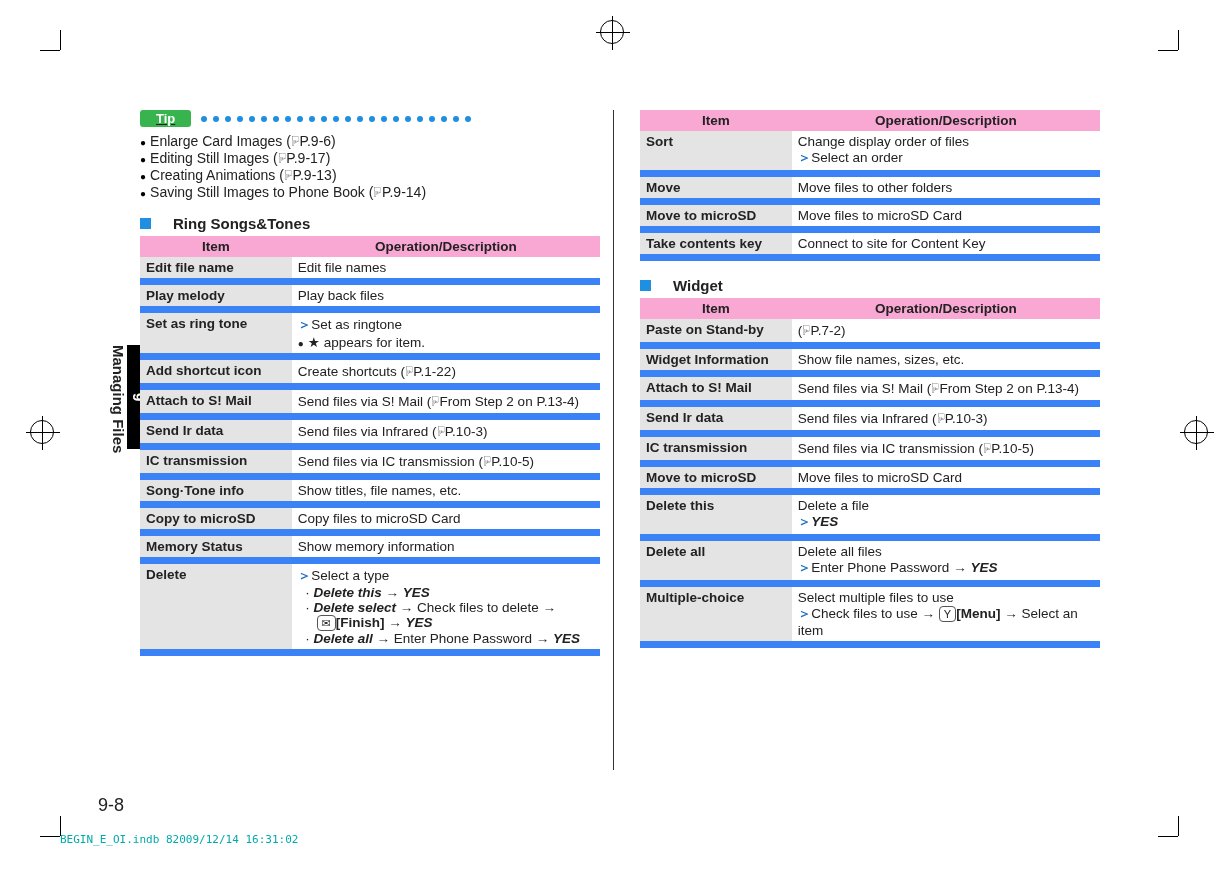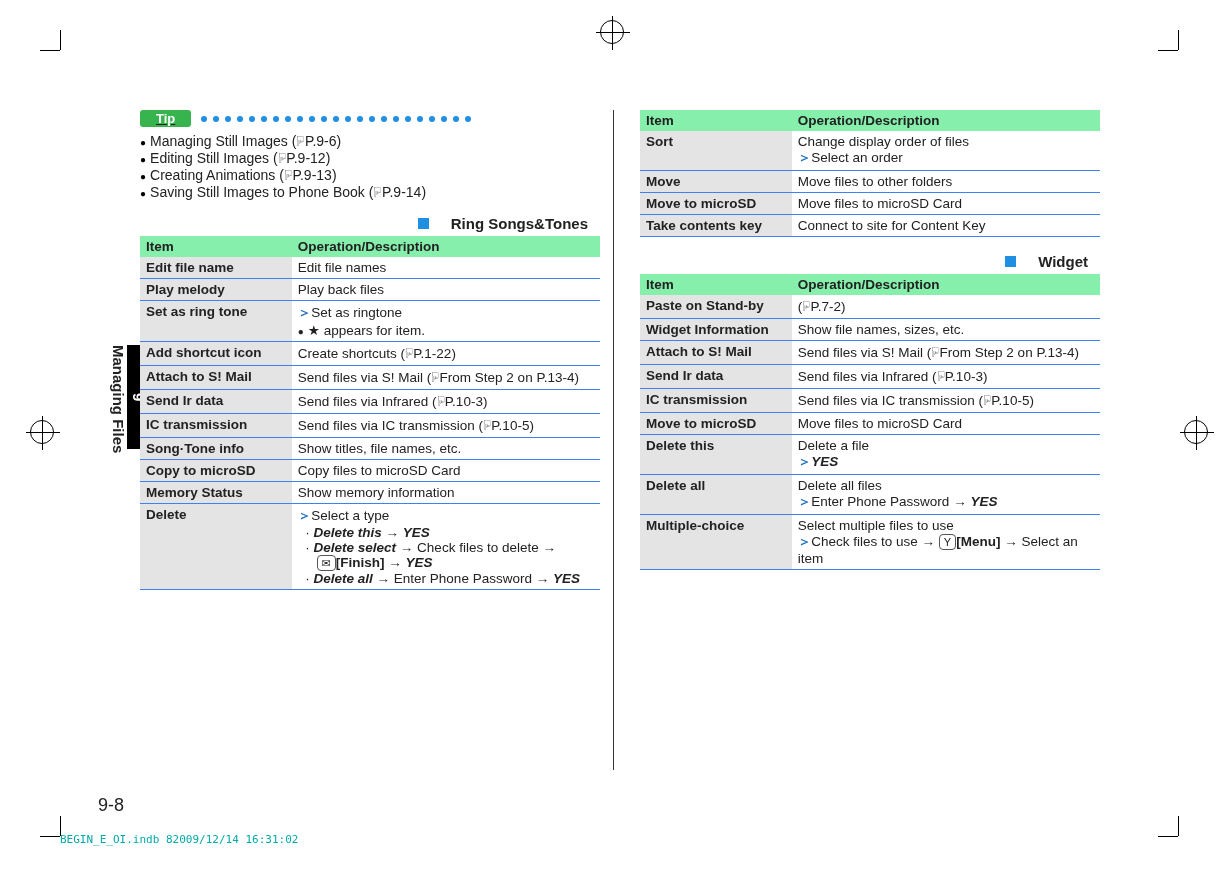--- a/index.html
+++ b/index.html
@@ -28,34 +28,34 @@
     padding:1px 16px; border-radius:3px; font-size:13px;
     margin-right:10px;
   }
   .dots { display:flex; gap:6px; }
   .dot-blue { width:6px; height:6px; background:#1f8fe2; border-radius:50%; }
 
   .tip-list { margin:0 0 14px 0; list-style:none; }
   .tip-list li::before { content:"●"; font-size:10px; margin-right:4px; color:#000; }
   .pageicon { display:inline-block; transform:scaleX(-1); font-family:serif; }
 
-  .section-head { display:flex; align-items:center; gap:22px; margin:8px 12px 4px;justify-content:flex-end; }
+  .section-head { display:flex; align-items:center; gap:22px; margin:8px 0 4px; }
   .sq { width:11px; height:11px; background:#1f8fe2; }
   .section-title { font-weight:bold; font-size:15px; }
 
   table.spec {
     width:100%; border-collapse:collapse; font-size:13.5px;
   }
   table.spec thead th {
-    background:#86efac; text-align:left; font-weight:bold;
+    background:#f9a8d4; text-align:center; font-weight:bold;
     padding:3px 6px;
   }
   table.spec thead th:first-child { width:33%; }
   table.spec tbody td {
-    border-bottom:1px solid #3b82f6; padding:3px 6px; vertical-align:top;
+    border-bottom:7px solid #3b82f6; padding:3px 6px; vertical-align:top;
   }
   table.spec tbody tr:nth-child(odd) { background:#fff; }
   table.spec tbody tr td:first-child {
     background:#e4e4e4; font-weight:bold;
   }
   .gt { color:#1f6fbf; font-weight:bold; }
   .bi { font-style:italic; font-weight:bold; }
   .blet::before { content:"●"; font-size:10px; margin-right:4px; }
   .star { font-family:Arial; }
   .keythin {
@@ -142,22 +142,22 @@
           <span class="dot-blue"></span>
           <span class="dot-blue"></span>
           <span class="dot-blue"></span>
           <span class="dot-blue"></span>
           <span class="dot-blue"></span>
           <span class="dot-blue"></span>
           <span class="dot-blue"></span>
       </span>
     </div>
     <ul class="tip-list">
-      <li><span>Managing Still Images (</span><span class="pageicon">☟</span><span>P.9-6</span><span>)</span></li>
-      <li><span>Editing Still Images (</span><span class="pageicon">☟</span><span>P.9-12</span><span>)</span></li>
+      <li><span>Enlarge Card Images (</span><span class="pageicon">☟</span><span>P.9-6</span><span>)</span></li>
+      <li><span>Editing Still Images (</span><span class="pageicon">☟</span><span>P.9-17</span><span>)</span></li>
       <li><span>Creating Animations (</span><span class="pageicon">☟</span><span>P.9-13</span><span>)</span></li>
       <li><span>Saving Still Images to Phone Book (</span><span class="pageicon">☟</span><span>P.9-14</span><span>)</span></li>
     </ul>
 
     <div class="section-head">
       <span class="sq"></span>
       <span class="section-title">Ring Songs&amp;Tones</span>
     </div>
 
     <table class="spec">

